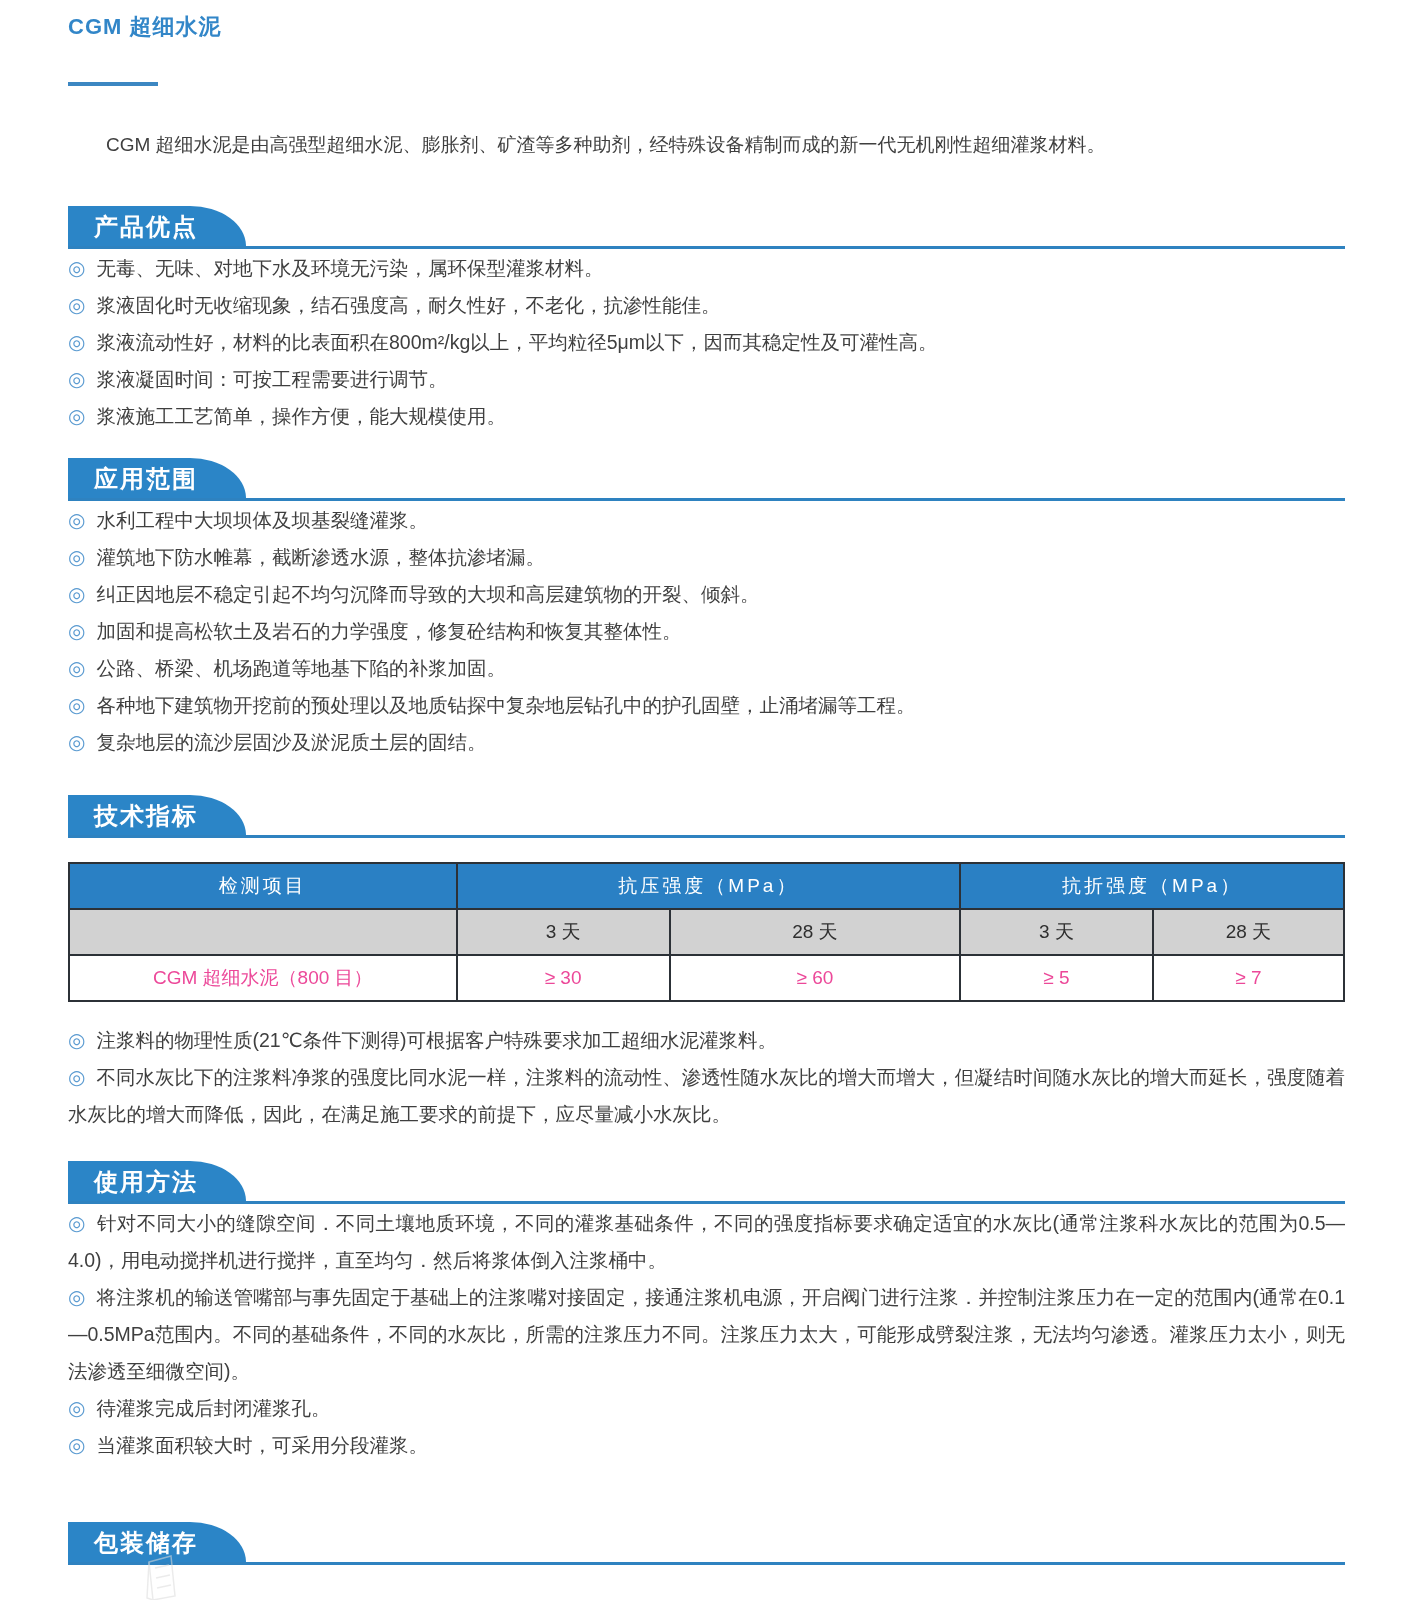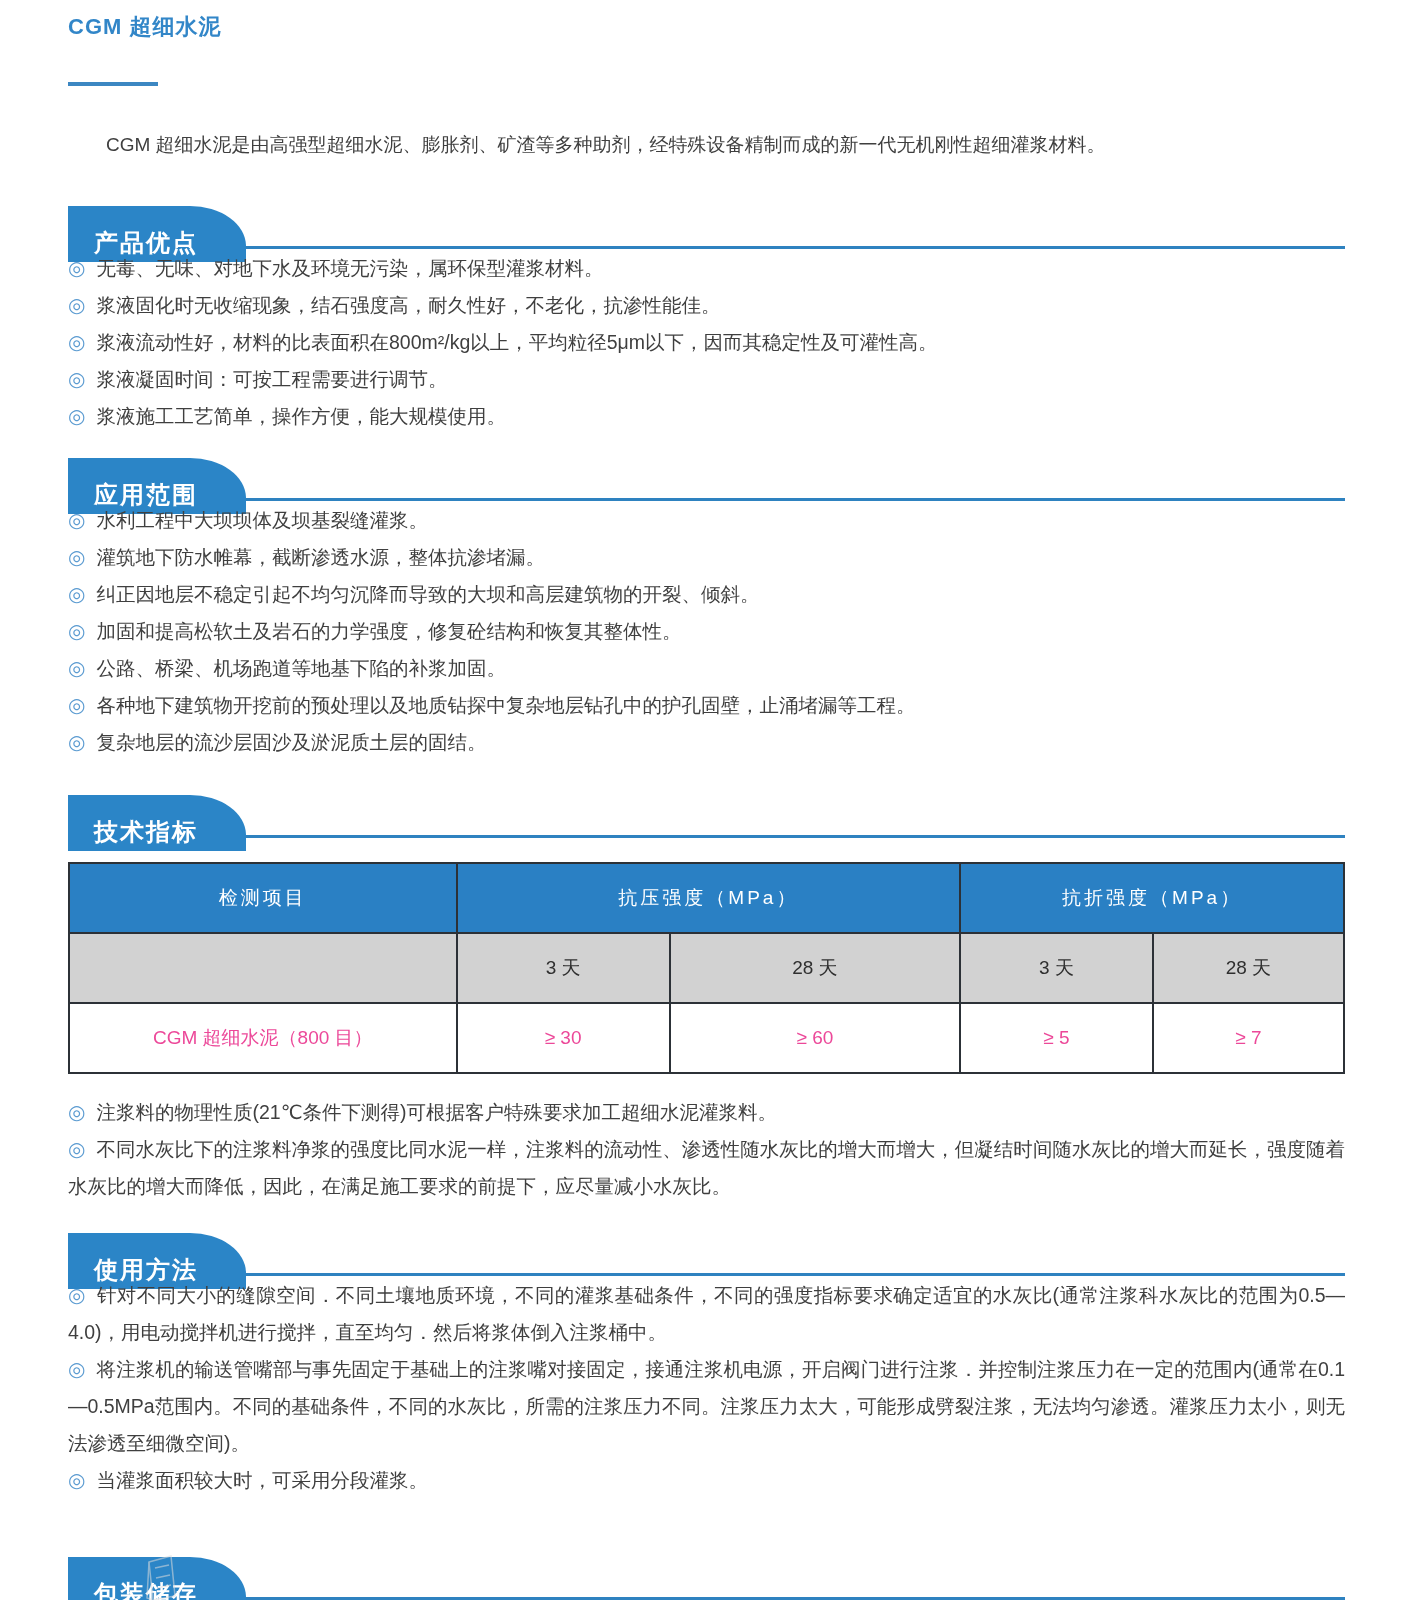--- a/index.html
+++ b/index.html
@@ -40,21 +40,21 @@
   }
   .badge {
     display: inline-block;
     height: 40px;
     line-height: 41px;
     background: #2b85c7;
     color: #ffffff;
     font-size: 24px;
     font-weight: bold;
     letter-spacing: 2px;
-    padding: 16px 48px 0 26px;
+    padding: 0 48px 0 26px;
     border-top-right-radius: 56px 40px;
   }
   .mt-sec1 { margin-top: 46px; }
   .mt-sec2 { margin-top: 23px; }
   .mt-sec3 { margin-top: 34px; }
   .mt-sec4 { margin-top: 28px; }
   .mt-sec5 { margin-top: 58px; }
 
   
   .list { margin-top: 1px; }
@@ -75,21 +75,21 @@
   .spec-table {
     width: 100%;
     border-collapse: collapse;
     margin-top: 24px;
     table-layout: fixed;
     font-size: 19px;
   }
   .spec-table td, .spec-table th {
     border: 2px solid #2c3137;
     text-align: center;
-    padding: 16px;
+    padding: 4px;
     height: 36px;
     font-weight: normal;
   }
   .spec-table .hdr-blue {
     background: #2a80c4;
     color: #ffffff;
     letter-spacing: 3px;
   }
   .spec-table .hdr-gray {
     background: #d2d2d2;
@@ -180,20 +180,21 @@
     <p class="item"><span class="bullet">◎</span><span>注浆料的物理性质(21℃条件下测得)可根据客户特殊要求加工超细水泥灌浆料。</span></p>
     <p class="item"><span class="bullet">◎</span><span>不同水灰比下的注浆料净浆的强度比同水泥一样，注浆料的流动性、渗透性随水灰比的增大而增大，但凝结时间随水灰比的增大而延长，强度随着水灰比的增大而降低，因此，在满足施工要求的前提下，应尽量减小水灰比。</span></p>
   </div>
 
   <div class="sec-head mt-sec4">
     <span class="badge">使用方法</span>
   </div>
   <div class="list">
     <p class="item"><span class="bullet">◎</span><span>针对不同大小的缝隙空间．不同土壤地质环境，不同的灌浆基础条件，不同的强度指标要求确定适宜的水灰比(通常注浆科水灰比的范围为0.5—4.0)，用电动搅拌机进行搅拌，直至均匀．然后将浆体倒入注浆桶中。</span></p>
     <p class="item"><span class="bullet">◎</span><span>将注浆机的输送管嘴部与事先固定于基础上的注浆嘴对接固定，接通注浆机电源，开启阀门进行注浆．并控制注浆压力在一定的范围内(通常在0.1—0.5MPa范围内。不同的基础条件，不同的水灰比，所需的注浆压力不同。注浆压力太大，可能形成劈裂注浆，无法均匀渗透。灌浆压力太小，则无法渗透至细微空间)。</span></p>
+    <p class="item"><span class="bullet">◎</span><span>待灌浆完成后封闭灌浆孔。</span></p>
     <p class="item"><span class="bullet">◎</span><span>当灌浆面积较大时，可采用分段灌浆。</span></p>
   </div>
 
   <div class="sec-head mt-sec5">
     <span class="badge">包装储存</span>
   </div>
 
 </div>
 
 <svg class="watermark" width="52" height="48" viewBox="0 0 52 48">

